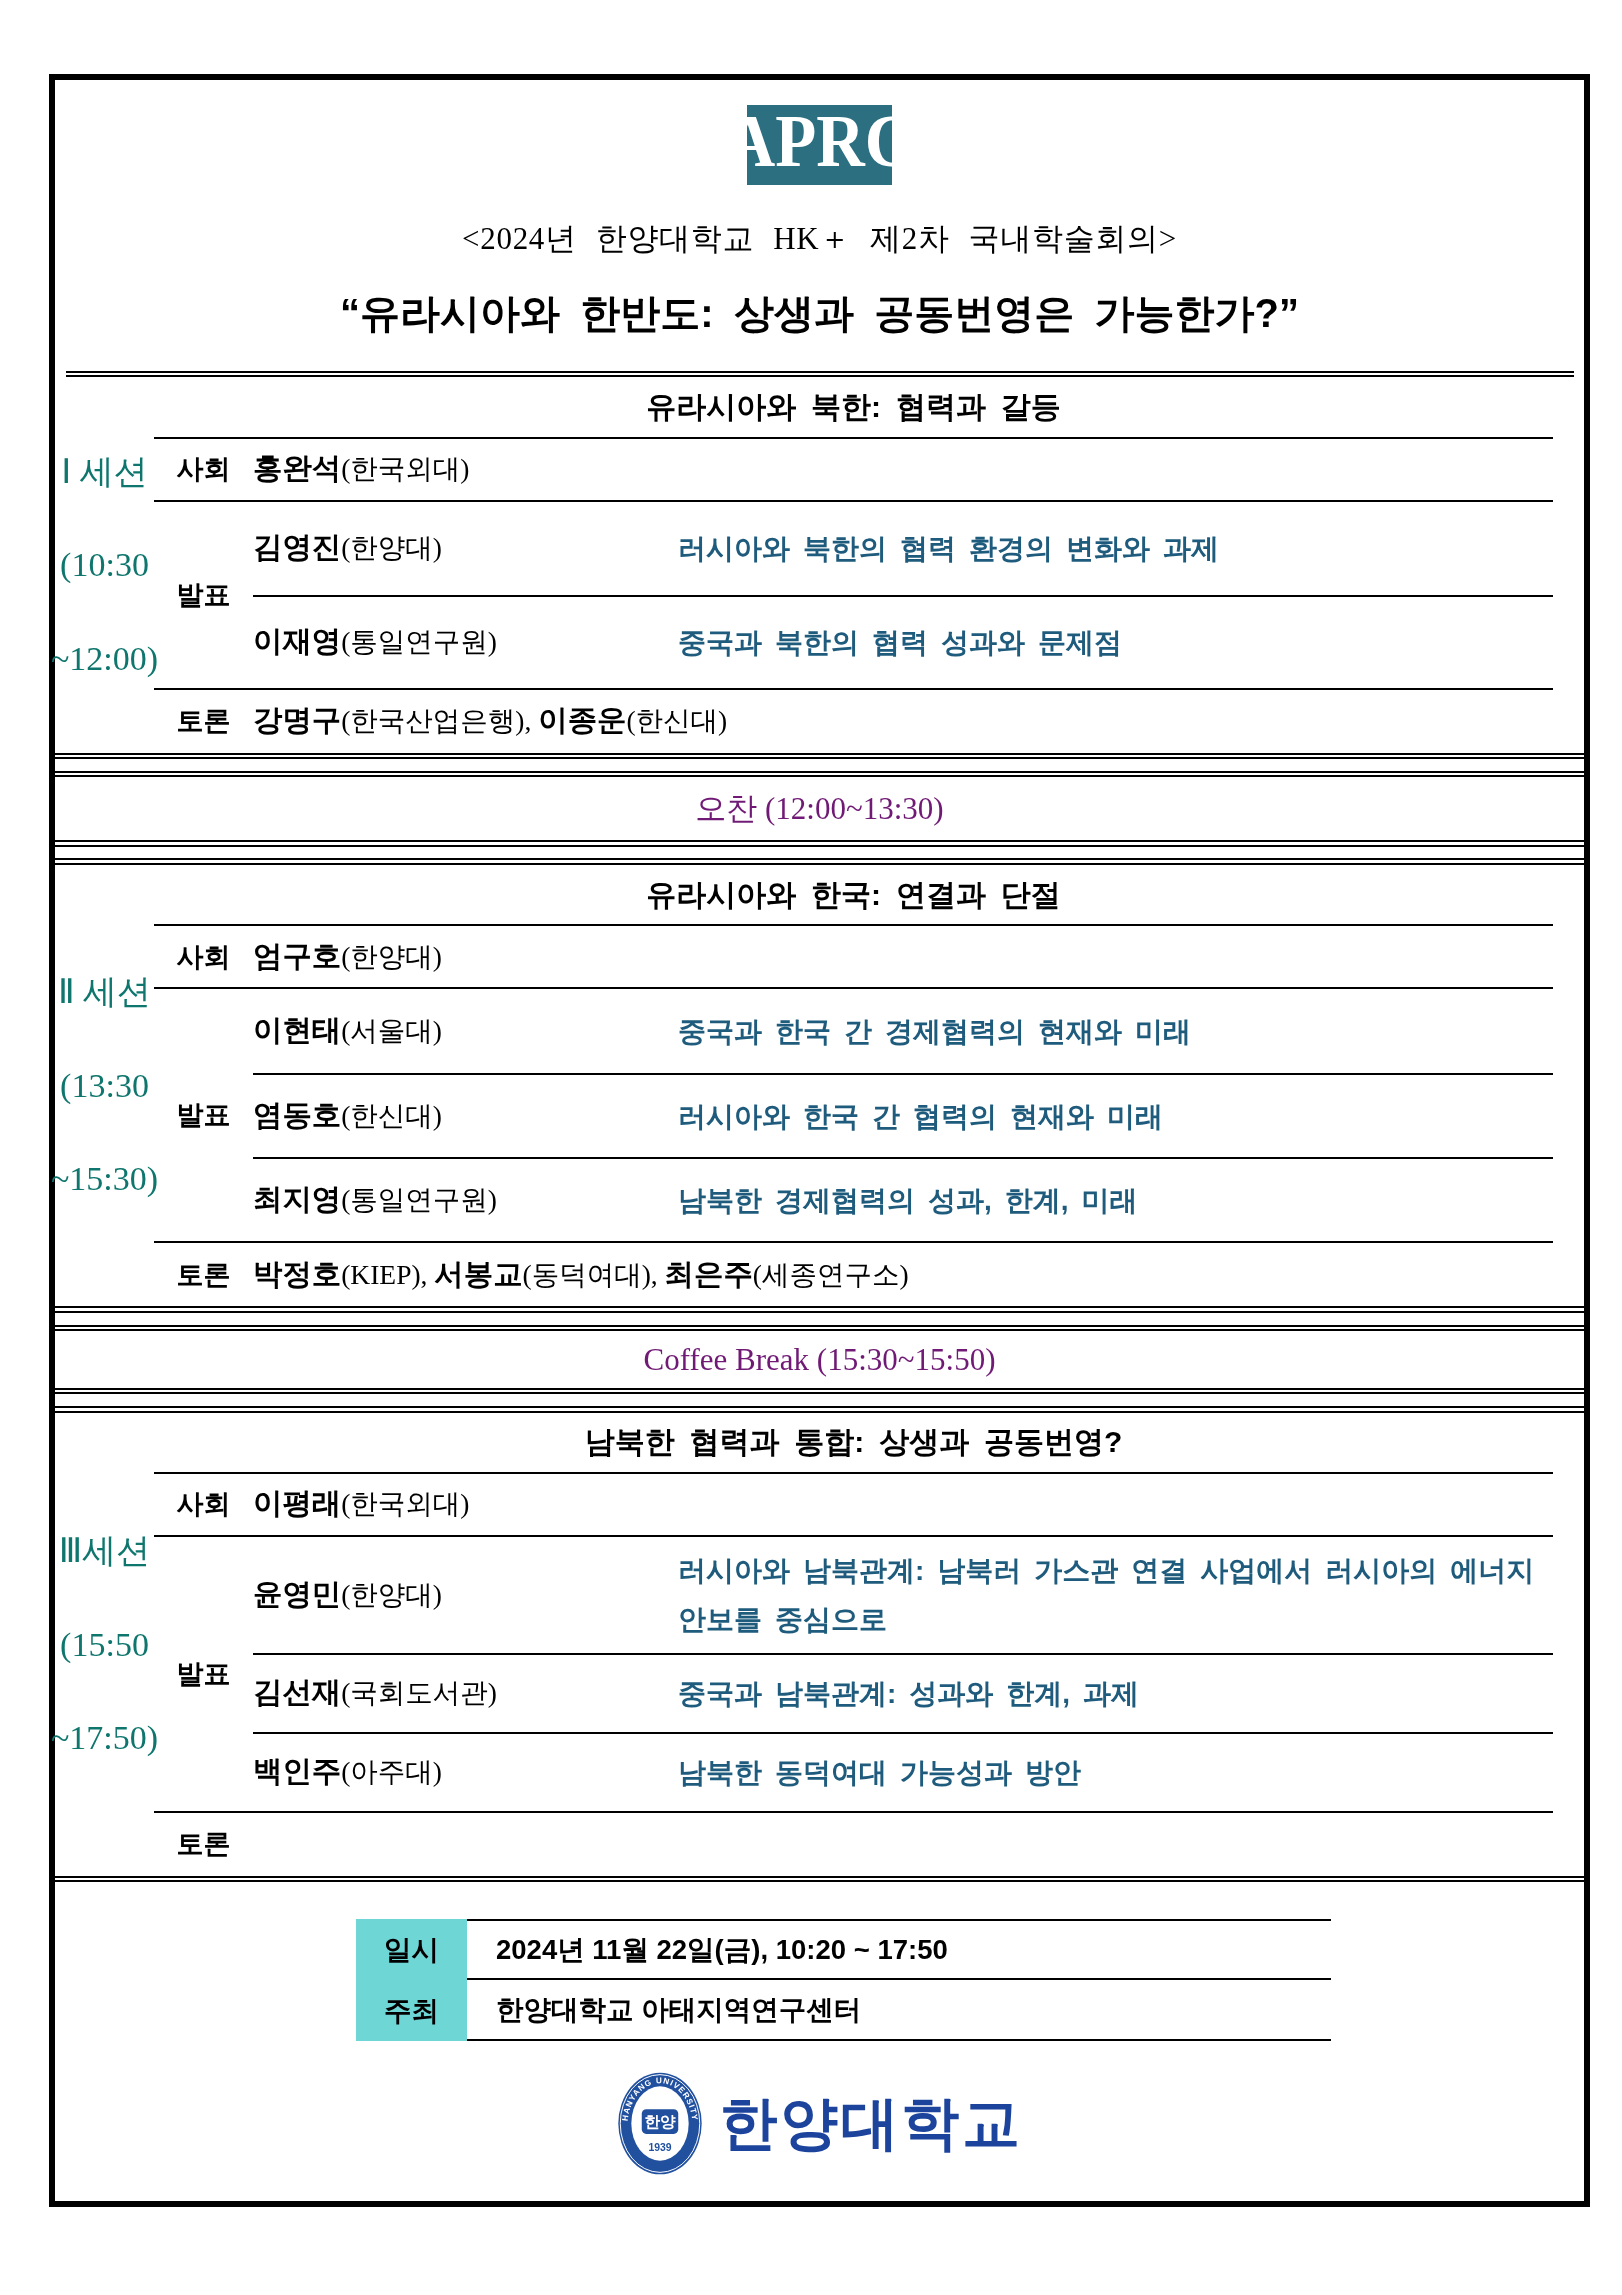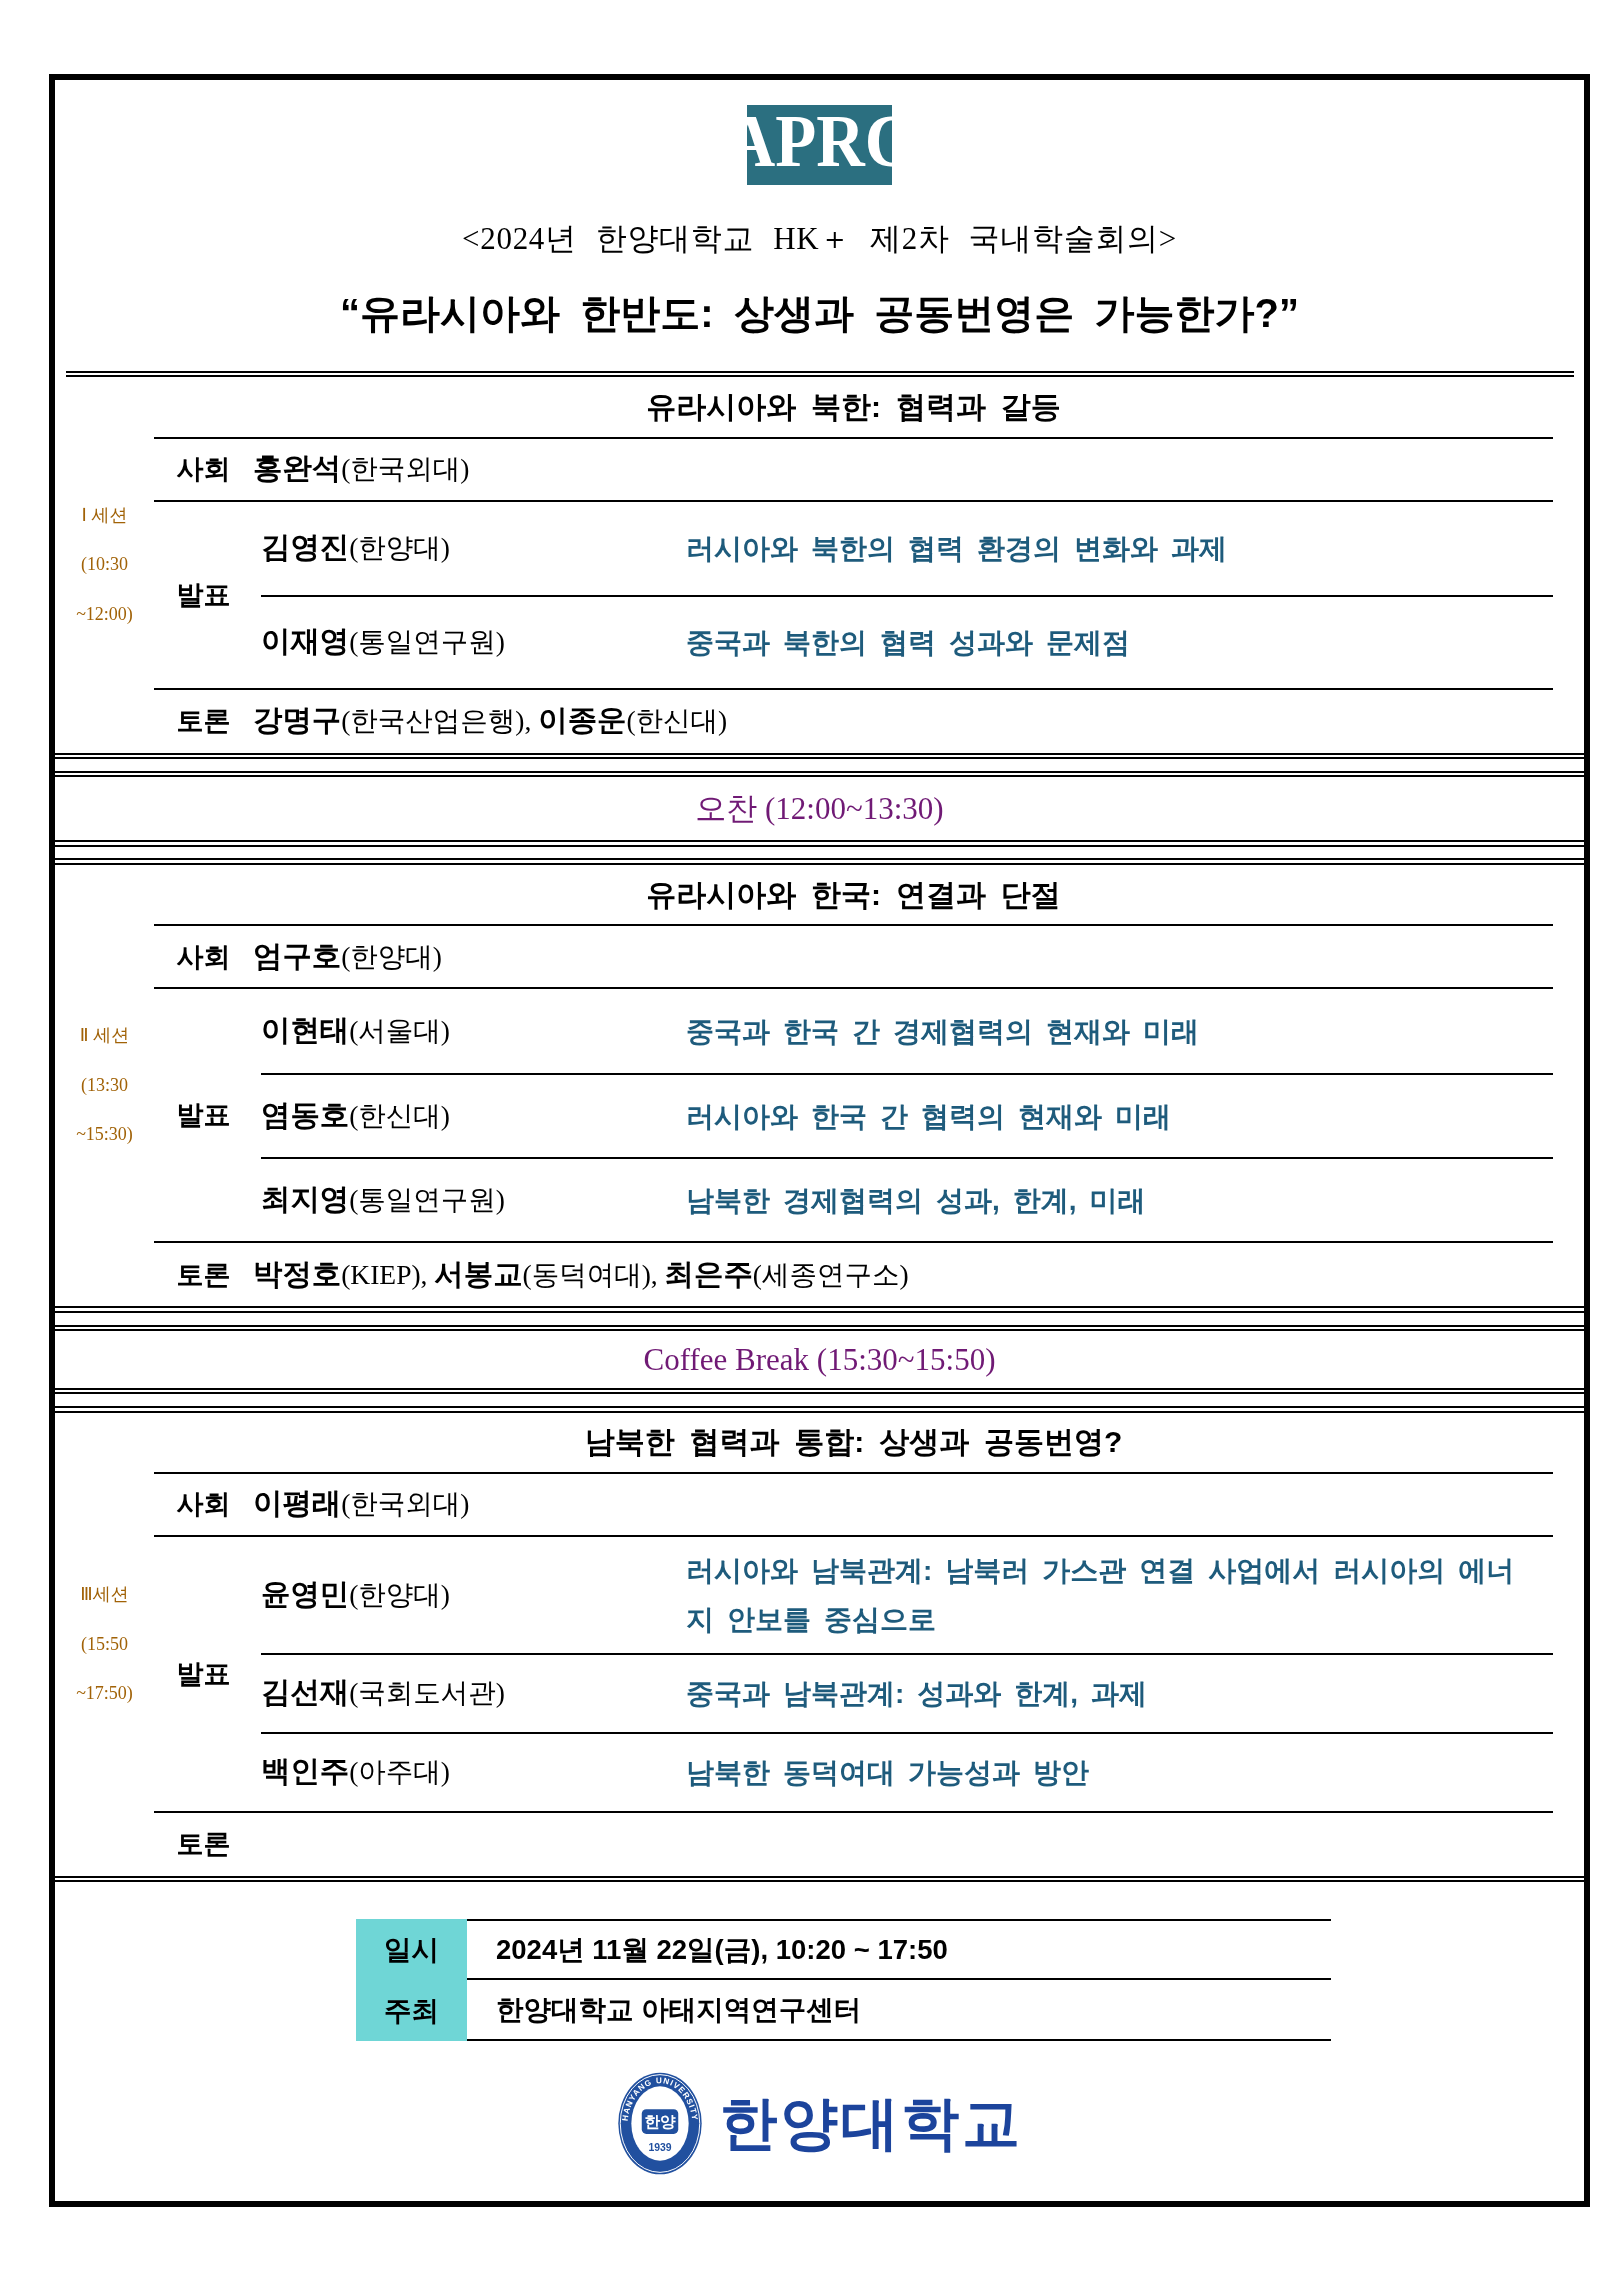--- a/index.html
+++ b/index.html
@@ -23,35 +23,35 @@
   .title2{margin-top:26px;text-align:center;font-family:"Liberation Sans",sans-serif;font-weight:800;
     font-size:40px;word-spacing:9.2px;color:#000;}
 
   
   .drule{height:6.5px;border-top:2.6px solid var(--rule-black);border-bottom:2.6px solid var(--rule-black);}
   .drule-title{margin:30px 10.5px 0;}
 
   
   .session{display:flex;margin-right:31px;}
   .session-col{width:99px;display:flex;flex-direction:column;justify-content:center;align-items:center;
-    text-align:center;font-size:18px;line-height:2.75;color:#a16207;}
+    text-align:center;font-size:34px;line-height:2.75;color:#0f766e;}
   .session-body{flex:1;min-width:0;}
   .session-header{text-align:center;font-family:"Liberation Sans",sans-serif;font-weight:800;font-size:30px;
     word-spacing:6.5px;padding:9.8px 0 8.5px;border-bottom:2px solid var(--rule-black);color:#000;}
   .row{display:flex;align-items:center;}
   .role{width:99px;flex:0 0 99px;text-align:center;font-family:"Liberation Sans",sans-serif;
     font-weight:800;font-size:27px;color:#000;}
   .cell-value{flex:1;min-width:0;}
   .nm{font-weight:700;font-size:29.4px;font-family:"Liberation Serif",serif;}
   .af{font-weight:400;font-size:27.5px;font-family:"Liberation Serif",serif;}
   .mod-row{min-height:63px;border-bottom:2px solid var(--rule-black);}
   .disc-row{min-height:65px;border-top:2px solid var(--rule-black);}
   .pres-group{display:flex;align-items:center;}
   .pres-rows{flex:1;min-width:0;}
-  .pres-row{display:flex;align-items:center;margin-left:8px;}
+  .pres-row{display:flex;align-items:center;}
   .pres-row + .pres-row{border-top:2px solid var(--rule-black);}
   .pres-name{width:425px;flex:0 0 425px;}
   .pres-title{flex:1;min-width:0;font-family:"Liberation Sans",sans-serif;font-weight:700;font-size:28px;
     color:var(--accent-teal-dark);line-height:1.75;word-spacing:5.2px;padding-right:14.4px;}
   .s1 .pres-row{min-height:93px;}
   .s2 .pres-row{min-height:84px;}
   .s3 .pres-row{min-height:79px;}
   .s3 .pres-row.tall{min-height:116px;}
 
   

